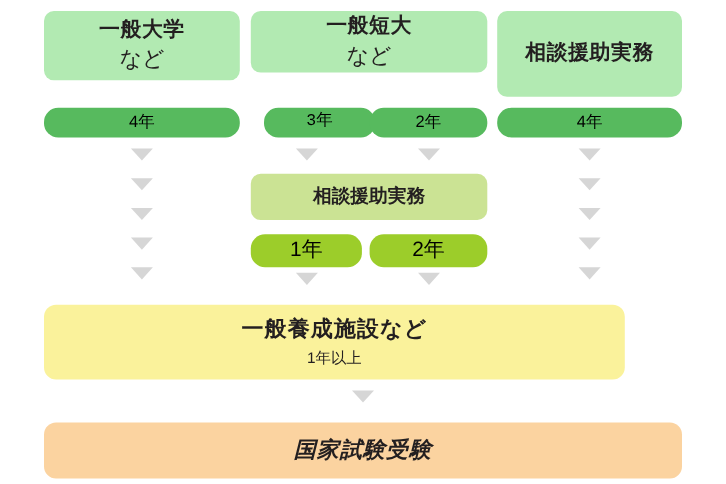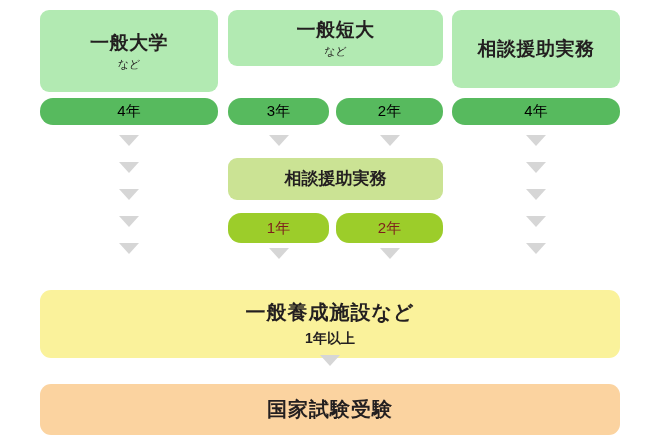--- a/index.html
+++ b/index.html
@@ -35,21 +35,21 @@
     background: #b2eab2;
     border-radius: 9px;
   }
   .school .title {
     font-size: 19px;
     font-weight: bold;
     letter-spacing: 0.5px;
     color: #231f20;
   }
   .school .sub {
-    font-size: 11px;
+    font-size: 20px;
     font-weight: normal;
     margin-top: 3px;
     color: #231f20;
   }
 
   
   .pill-green {
     background: #57ba5e;
     border-radius: 13px;
     font-size: 15px;
@@ -62,38 +62,38 @@
     border-radius: 9px;
     font-size: 17px;
     font-weight: bold;
     color: #231f20;
   }
 
   
   .pill-lime {
     background: #9ccd2a;
     border-radius: 13px;
-    font-size: 15px;
-    color: #7f1d1d;
+    font-size: 19px;
+    color: #000000;
     text-align: center;
   }
 
   
   .training {
     background: #faf29b;
     border-radius: 11px;
   }
   .training .title {
     font-size: 20px;
     font-weight: bold;
     letter-spacing: 1px;
   }
   .training .sub {
     font-size: 14px;
-    font-weight: bold;
+    font-weight: normal;
     margin-top: 5px;
   }
 
   
   .exam {
     background: #fbd3a0;
     border-radius: 11px;
     font-size: 20px;
     font-weight: bold;
     letter-spacing: 1px;
@@ -107,39 +107,39 @@
     border-left: 10px solid transparent;
     border-right: 10px solid transparent;
     border-top: 11px solid #d6d6d6;
   }
 </style>
 </head>
 <body>
 
 <div id="diagram">
 
-  <div class="node school" style="left:40px; top:10px; width:178px; height:82px;">
+  <div class="node school" style="left:40px; top:10px; width:178px; height:63px;">
     <span class="title">一般大学</span>
     <span class="sub">など</span>
   </div>
 
   <div class="node school" style="left:228px; top:10px; width:215px; height:56px;">
     <span class="title">一般短大</span>
     <span class="sub">など</span>
   </div>
 
   <div class="node school" style="left:452px; top:10px; width:168px; height:78px;">
     <span class="title">相談援助実務</span>
   </div>
 
   <div class="node pill-green" style="left:40px; top:98px; width:178px; height:27px;">
     <span>4年</span>
   </div>
 
-  <div class="node pill-green" style="left:228px; top:98px; width:101px; height:27px;">
+  <div class="node pill-green" style="left:240px; top:98px; width:101px; height:27px;font-family:Liberation Mono, monospace;">
     <span>3年</span>
   </div>
 
   <div class="node pill-green" style="left:336px; top:98px; width:107px; height:27px;">
     <span>2年</span>
   </div>
 
   <div class="node pill-green" style="left:452px; top:98px; width:168px; height:27px;">
     <span>4年</span>
   </div>
@@ -167,24 +167,24 @@
     <span>1年</span>
   </div>
 
   <div class="node pill-lime" style="left:336px; top:213px; width:107px; height:30px;">
     <span>2年</span>
   </div>
 
   <div class="arrow" style="left:269px; top:248px;"></div>
   <div class="arrow" style="left:380px; top:248px;"></div>
 
-  <div class="node training" style="left:40px; top:290px; width:580px; height:68px;">
+  <div class="node training" style="left:40px; top:277px; width:528px; height:68px;">
     <span class="title">一般養成施設など</span>
     <span class="sub">1年以上</span>
   </div>
 
   <div class="arrow" style="left:320px; top:355px;"></div>
 
-  <div class="node exam" style="left:40px; top:384px; width:580px; height:51px;">
+  <div class="node exam" style="left:40px; top:384px; width:580px; height:51px;font-style:italic;">
     <span>国家試験受験</span>
   </div>
 
 </div>
 
 </body></html>

